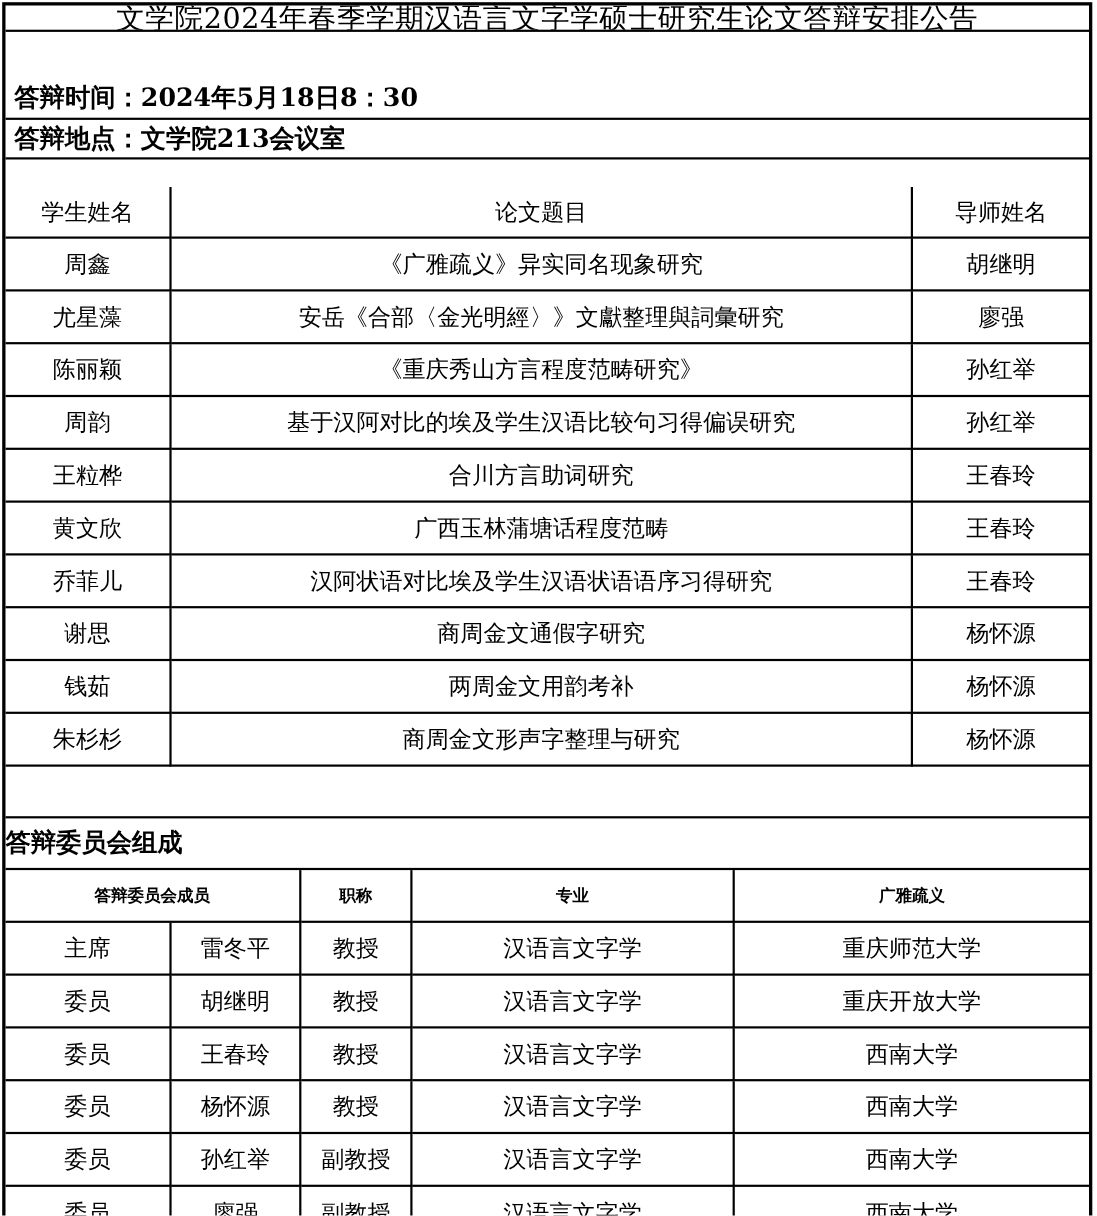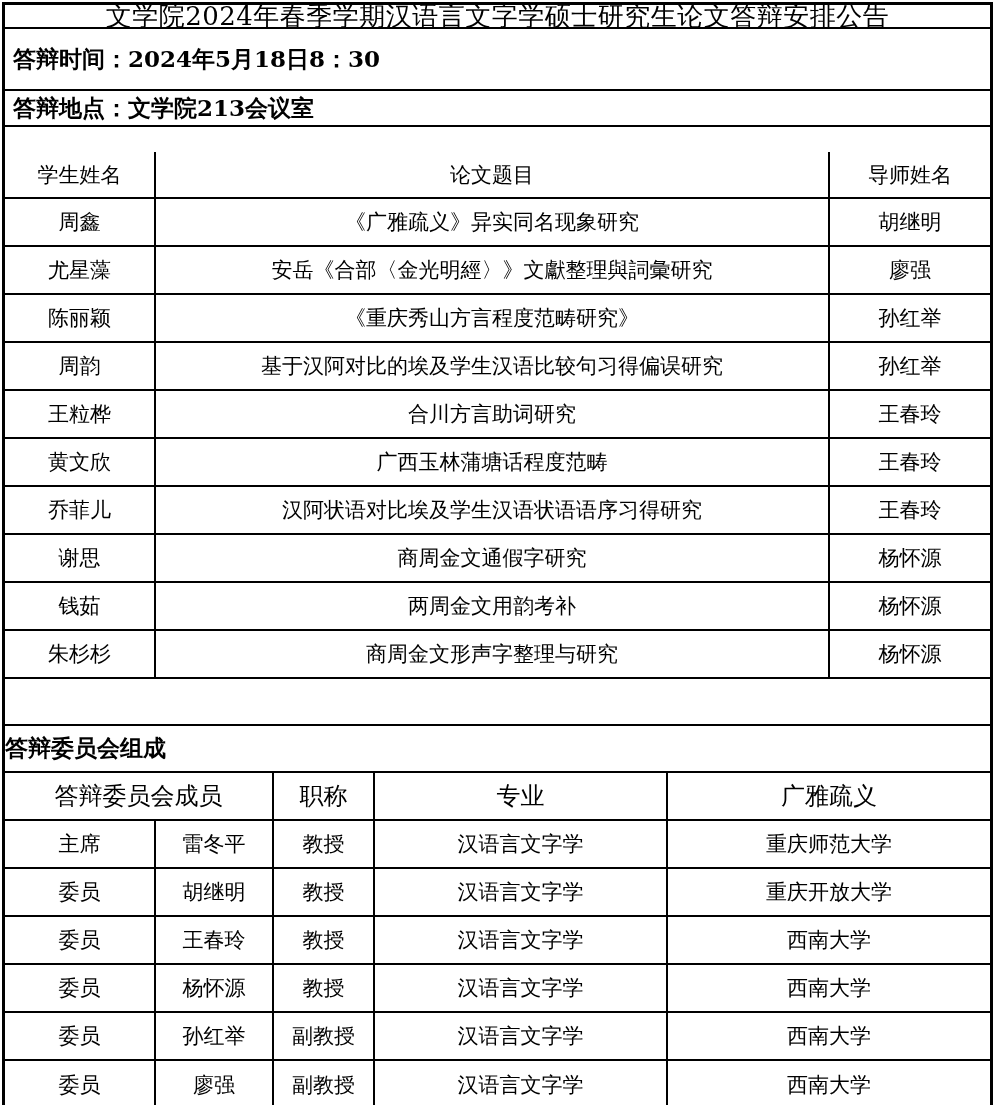--- a/index.html
+++ b/index.html
@@ -35,21 +35,21 @@
     justify-content: center;
     font-weight: normal;
     font-size: 26px;
     letter-spacing: 0.5px;
   }
   .trow.info {
     font-weight: bold;
     font-size: 23px;
     padding-left: 8px;
   }
-  .trow.info.time { height: 62px; }
+  .trow.info.time { height: 40px; margin-top: 40px; }
   .trow.info.place { height: 36px; }
   .trow.spacer { height: 47px; }
   .trow.heading {
     height: 47px;
     font-weight: bold;
     font-size: 23px;
     padding-left: 0;
   }
   
   .grid {
@@ -71,22 +71,22 @@
     display: flex;
     align-items: center;
     justify-content: center;
     font-size: 21px;
     overflow: hidden;
     white-space: nowrap;
   }
   .cell.last { border-right: none; }
   .gridB .row7 { border-bottom: none; }
   .gridB .head {
-    font-weight: normal;
-    font-size: 24px;
+    font-weight: bold;
+    font-size: 15px;
   }
   .gridB .member-head { grid-column: 1 / span 2; }
 </style>
 </head>
 <body>
 
 <div class="doc">
 
   <div class="trow title">文学院2024年春季学期汉语言文字学硕士研究生论文答辩安排公告</div>
   <div class="trow info time">答辩时间：2024年5月18日8：30</div>

